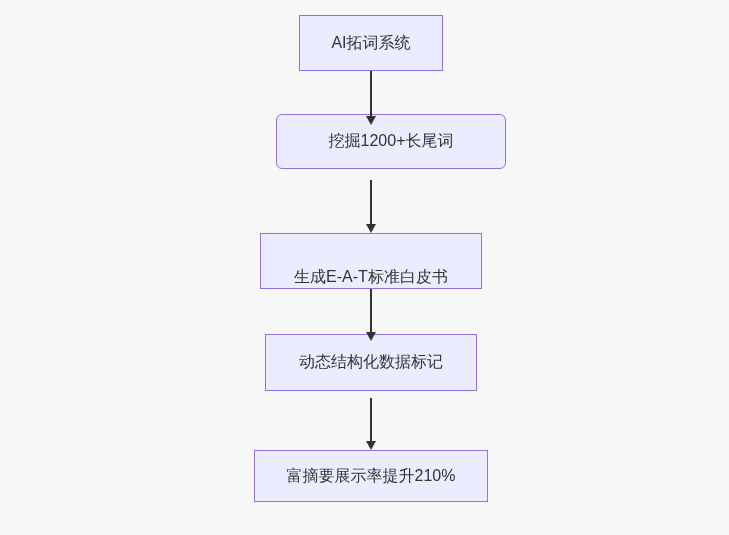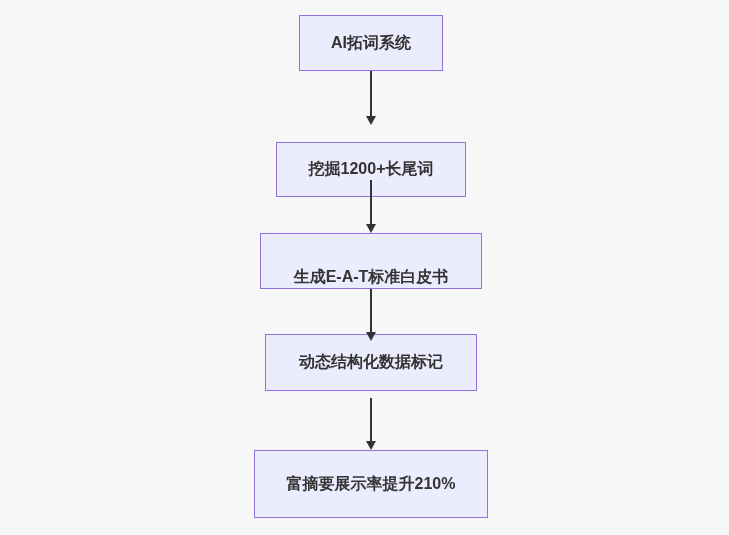--- a/index.html
+++ b/index.html
@@ -12,21 +12,20 @@
   *{margin:0;padding:0;box-sizing:border-box;}
   html,body{width:729px;height:535px;overflow:hidden;}
   body{
     background:var(--background);
     font-family:"Liberation Sans","DejaVu Sans",sans-serif;
   }
   .canvas{
     position:relative;
     width:729px;height:535px;
     background:var(--background);
-    font-weight:bold;
   }
   .node{
     position:absolute;
     background:var(--node-fill);
     border:1.5px solid var(--node-border);
     display:flex;
     align-items:center;
     justify-content:center;
   }
   .node-label{
@@ -50,33 +49,33 @@
 </style>
 </head>
 <body>
 
 <div class="canvas">
 
   <div class="node" style="left:299px;top:15px;width:144px;height:56px;">
     <span class="node-label">AI拓词系统</span>
   </div>
 
-  <div class="node" style="left:276px;top:142px;width:190px;height:55px;">
+  <div class="node" style="left:276px;top:114px;width:230px;height:55px;border-radius:6px;">
     <span class="node-label">挖掘1200+长尾词</span>
   </div>
 
   <div class="node" style="left:260px;top:233px;width:222px;height:56px;align-items:flex-end;">
     <span class="node-label">生成E-A-T标准白皮书</span>
   </div>
 
   <div class="node" style="left:265px;top:334px;width:212px;height:57px;">
     <span class="node-label">动态结构化数据标记</span>
   </div>
 
-  <div class="node" style="left:254px;top:450px;width:234px;height:68px;">
+  <div class="node" style="left:254px;top:450px;width:234px;height:52px;">
     <span class="node-label">富摘要展示率提升210%</span>
   </div>
 
   <div>
     <div class="edge-line" style="left:370px;top:71px;height:46px;"></div>
     <div class="edge-arrowhead" style="left:366px;top:116px;"></div>
   </div>
 
   <div>
     <div class="edge-line" style="left:370px;top:180px;height:45px;"></div>

